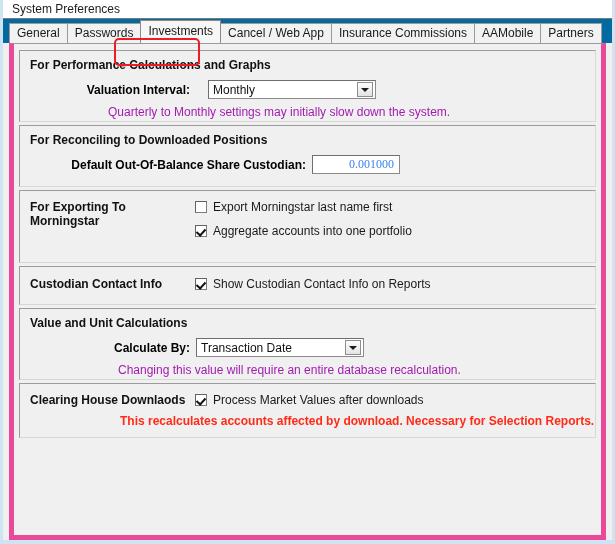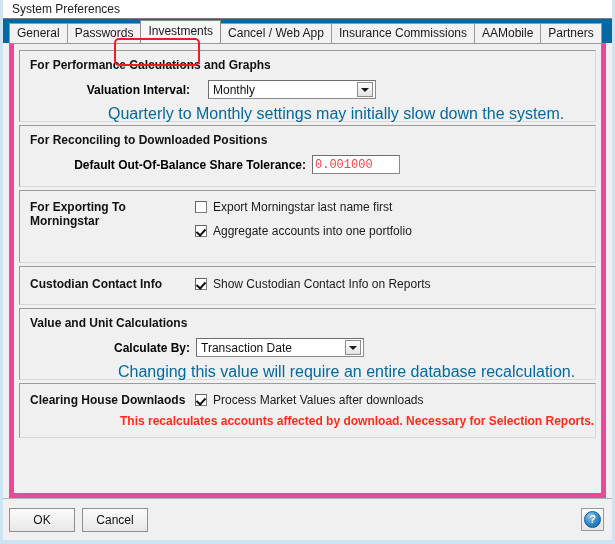--- a/index.html
+++ b/index.html
@@ -125,22 +125,22 @@
     align-items: center;
     margin-bottom: 4px;
   }
   .lbl-right {
     font-weight: bold;
     font-size: 12px;
     text-align: right;
     white-space: nowrap;
   }
   .note {
-    font-size: 16px;
-    color: #0369a1;
+    font-size: 12px;
+    color: #a21caf;
     margin-top: 6px;
   }
   .note.indent { padding-left: 78px; }
   .note.indent2 { padding-left: 88px; }
   .warn {
     color: #ff2b18;
     font-weight: bold;
     font-size: 12px;
     padding-left: 90px;
     margin-top: 7px;
@@ -188,25 +188,26 @@
   }
   
   .textbox {
     width: 88px;
     height: 19px;
     background: #ffffff;
     border: 1px solid #8a8a8a;
     border-top-color: #6e6e6e;
     border-left-color: #6e6e6e;
     box-sizing: border-box;
-    font-size: 12px;
-    color: #ef4444;
+    text-align: right;
+    font-size: 12px;
+    color: #3b82f6;
     padding: 0 5px 0 2px;
     line-height: 17px;
-    font-family: Liberation Mono, monospace;
+    font-family: Liberation Serif, serif;
   }
   
   .cbrow {
     display: flex;
     align-items: center;
     cursor: default;
   }
   .cb {
     width: 12px; height: 12px;
     border: 1px solid #7c7c7c;
@@ -313,21 +314,21 @@
                 <span class="arrow-dn"></span>
               </span>
           </div>
         </div>
         <div class="note indent">Quarterly to Monthly settings may initially slow down the system.</div>
       </div>
 
       <div class="group" style="height:62px;">
         <div class="grp-title">For Reconciling to Downloaded Positions</div>
         <div class="row">
-          <div class="lbl-right" style="width:276px; margin-right:6px;">Default Out-Of-Balance Share Tolerance:</div>
+          <div class="lbl-right" style="width:276px; margin-right:6px;">Default Out-Of-Balance Share Custodian:</div>
           <input class="textbox" type="text" value="0.001000" style="">
         </div>
       </div>
 
       <div class="group" style="height:73px; padding-top:9px;">
         <div style="display:flex; align-items:flex-start;">
           <div class="grp-title" style="width:165px; margin-bottom:0;">For Exporting To Morningstar</div>
           <div style="flex:1 1 auto;">
             <div class="cbrow" style="margin-bottom:10px;">
               <span class="cb"></span>
@@ -371,22 +372,15 @@
           <div class="cbrow">
             <span class="cb checked"></span>
             <span class="cb-label">Process Market Values after downloads</span>
           </div>
         </div>
         <div class="warn">This recalculates accounts affected by download.   Necessary for  Selection Reports.</div>
       </div>
 
     </div>
 
-    <div class="buttonbar">
-      <div class="btn">OK</div>
-      <div class="btn">Cancel</div>
-      <div class="help-btn">
-        <div class="help-circle">?</div>
-      </div>
-    </div>
 
   </div>
 </div>
 
 </body></html>

